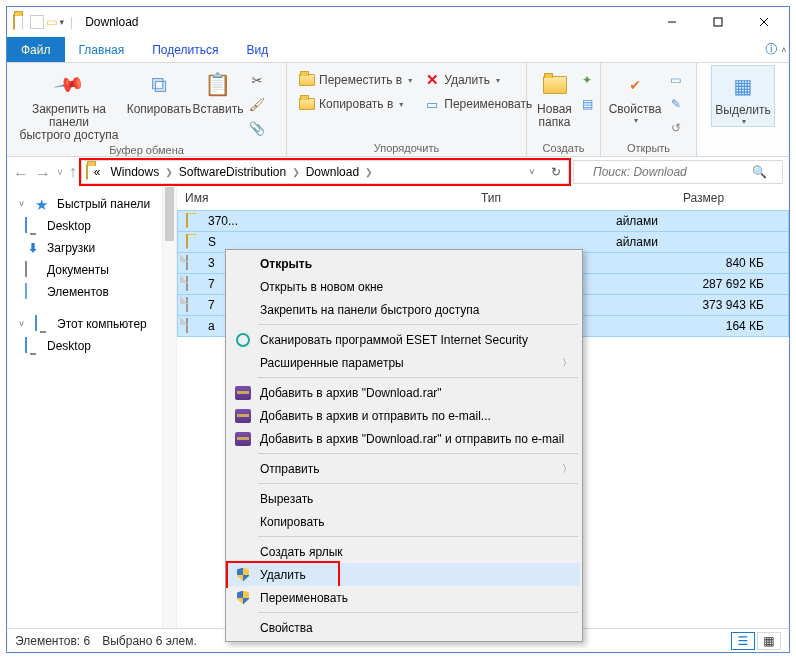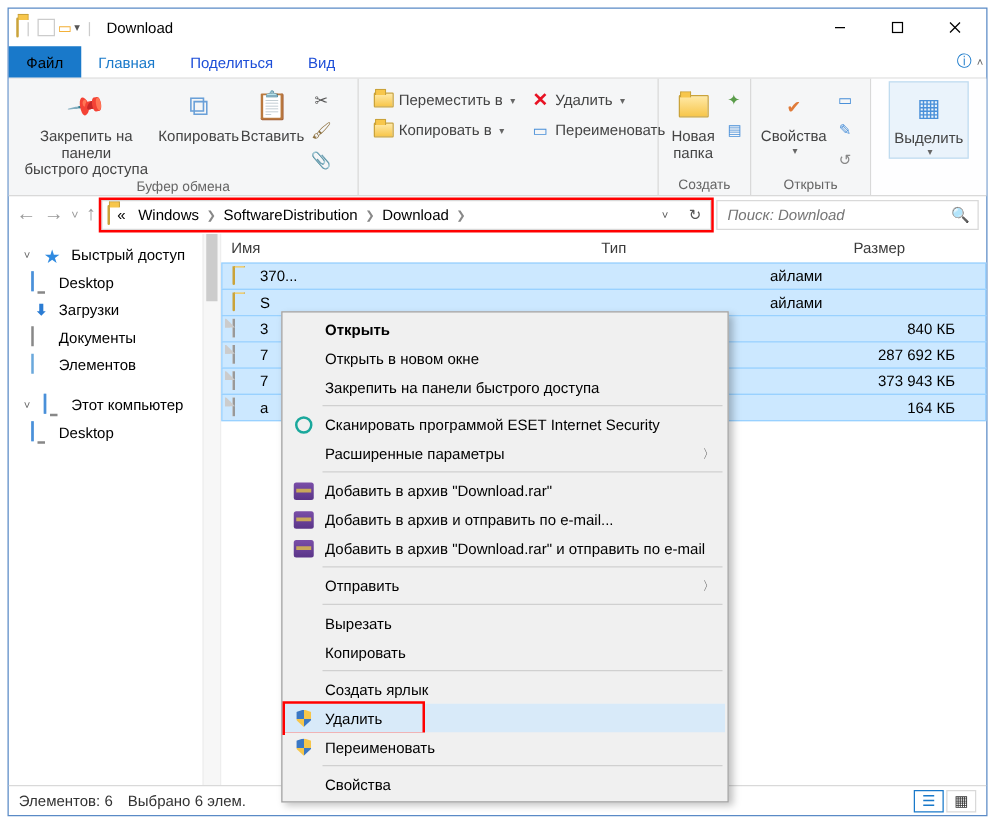--- a/index.html
+++ b/index.html
@@ -16,21 +16,21 @@
   body{margin:0;background:#fff;padding:6px;}
   .window{width:784px;height:647px;border:1px solid #5a8ac6;background:#fff;position:relative;display:flex;flex-direction:column;}
   .titlebar{height:30px;display:flex;align-items:center;padding:0 2px;}
   .tb-icons{display:flex;align-items:center;gap:2px;padding-left:4px;}
   .tb-title{margin-left:8px;color:#000;}
   .tb-ctl{margin-left:auto;display:flex;}
   .tb-btn{width:46px;height:30px;display:flex;align-items:center;justify-content:center;color:#000;}
   .tb-btn svg{width:10px;height:10px;}
   .tabbar{display:flex;border-bottom:1px solid var(--border);align-items:stretch;height:26px;}
   .tab{padding:0 14px;display:flex;align-items:center;color:#1d4ed8;position:relative;}
-  .tab.file{background:var(--blue);color:#000000;}
+  .tab.file{background:var(--blue);color:#fef9c3;}
   .tab.active{color:#1979ca;}
   .help{margin-left:auto;width:26px;display:flex;align-items:center;justify-content:center;color:var(--blue);}
   .ribbon{background:var(--ribbon-bg);border-bottom:1px solid var(--border);display:flex;height:94px;}
   .group{border-right:1px solid var(--border);display:flex;flex-direction:column;padding:2px 4px 0;}
   .group-body{flex:1;display:flex;align-items:flex-start;}
   .group-label{text-align:center;color:#666;font-size:11px;height:16px;line-height:16px;}
   .bigbtn{display:flex;flex-direction:column;align-items:center;width:64px;text-align:center;padding-top:4px;color:#444;}
   .bigbtn .ico{height:32px;display:flex;align-items:center;justify-content:center;}
   .bigbtn .lbl{line-height:13px;margin-top:2px;}
   .smallcol{display:flex;flex-direction:column;gap:2px;padding-top:4px;}
@@ -40,21 +40,21 @@
   .navbar{display:flex;align-items:center;height:30px;padding:2px 6px;gap:4px;}
   .nav-arrows{display:flex;gap:6px;color:#999;align-items:center;}
   .nav-arrows span{font-size:16px;}
   .address{flex:1;display:flex;align-items:center;border:1px solid var(--border);height:24px;position:relative;}
   .address .hl{position:absolute;inset:-3px;border:2px solid var(--highlight);pointer-events:none;}
   .crumbs{display:flex;align-items:center;padding-left:4px;gap:2px;}
   .crumb{padding:0 4px;}
   .crumb-sep{color:#888;font-size:9px;}
   .addr-btns{margin-left:auto;display:flex;align-items:center;}
   .addr-btn{width:24px;height:22px;display:flex;align-items:center;justify-content:center;color:#555;}
-  .searchbox{width:210px;border:1px solid var(--border);height:24px;display:flex;align-items:center;padding:0 6px;color:#888;}
+  .searchbox{width:210px;border:1px solid var(--border);height:24px;display:flex;align-items:center;padding:0 17px;color:#888;}
   .searchbox input{border:none;outline:none;flex:1;background:transparent;color:#888;font-style:italic;font-size:12px;}
   .content{flex:1;display:flex;min-height:0;position:relative;}
   .sidebar{width:170px;border-right:1px solid #eee;padding:6px 0;overflow:hidden;position:relative;}
   .sb-item{display:flex;align-items:center;gap:6px;height:22px;padding-left:18px;}
   .sb-item.top{padding-left:12px;}
   .sb-item .exp{width:10px;color:#666;font-size:9px;}
   .sb-item .ico{width:16px;height:16px;}
   .sb-item .lbl{color:#000;}
   .sb-sep{height:10px;}
   .sb-scroll{position:absolute;right:0;top:0;bottom:0;width:14px;border-left:1px solid #eee;background:#f7f7f7;}
@@ -213,20 +213,21 @@
               <span class="ico del-ico">✕</span>
               <span>Удалить</span>
               <span class="dd">▾</span>
             </div>
           <div class="smallbtn">
               <span class="ico ren-ico">▭</span>
               <span>Переименовать</span>
             </div>
         </div>
       </div>
+      <div class="group-label">Упорядочить</div>
     </div>
 
     <div class="group" style="width:74px;">
       <div class="group-body">
         <div class="bigbtn" style="width:52px;">
           <span class="ico">
               <span class="folder-ico" style="width:24px;height:18px;"></span>
             </span>
           <span class="lbl" style="white-space:pre-line;">Новая
 папка</span>
@@ -305,21 +306,21 @@
       <input placeholder="Поиск: Download" style="">
       <span style="color:#888;">🔍</span>
     </div>
   </div>
 
   <div class="content">
     <div class="sidebar">
       <div class="sb-item top">
         <span class="exp">˅</span>
         <span class="ico star-ico">★</span>
-        <span class="lbl">Быстрый доступ</span>
+        <span class="lbl">Быстрый панели</span>
       </div>
       <div class="sb-item">
         <span class="ico"><span class="monitor-ico"></span></span>
         <span class="lbl">Desktop</span>
       </div>
       <div class="sb-item">
         <span class="ico dl-ico">⬇</span>
         <span class="lbl">Загрузки</span>
       </div>
       <div class="sb-item">

